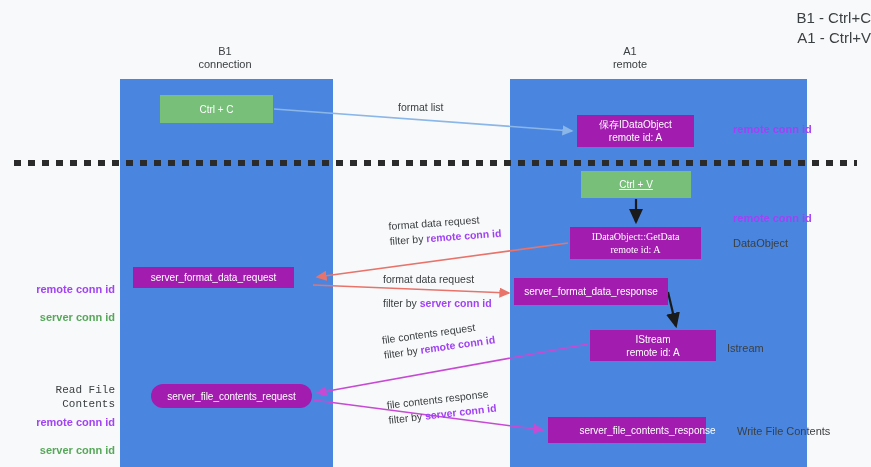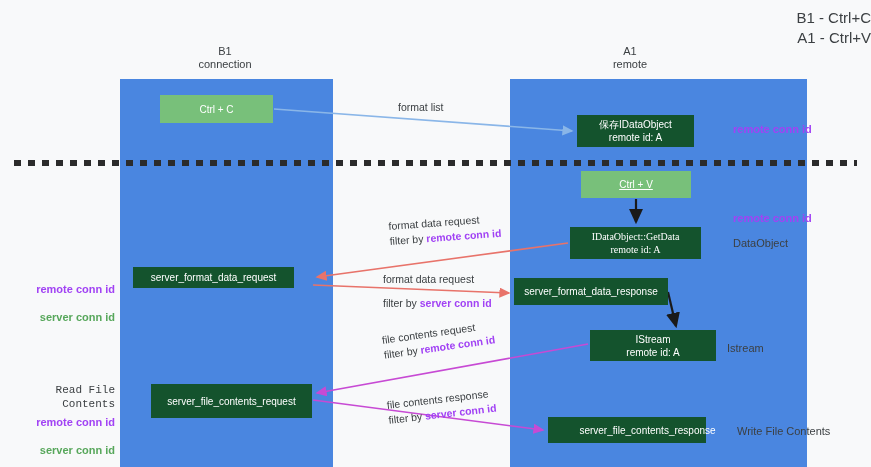--- a/index.html
+++ b/index.html
@@ -31,30 +31,30 @@
   #title-b1{left:155px;top:45px;width:140px;}
   #title-a1{left:560px;top:45px;width:140px;}
 
   
   .node{
     position:absolute;display:flex;align-items:center;justify-content:center;
     text-align:center;color:#ffffff;font-size:10px;line-height:13px;
     white-space:pre-line;box-sizing:border-box;padding:2px 4px;
   }
   .green{background:#78c07a;}
-  .orange{background:#14532d;text-align:center;}
+  .orange{background:#a21caf;text-align:center;}
 
   #n-ctrlc{left:160px;top:95px;width:113px;height:28px;}
   #n-save-ido{left:577px;top:115px;width:117px;height:32px;}
   #n-ctrlv{left:581px;top:171px;width:110px;height:27px;text-decoration:underline;}
   #n-getdata{left:570px;top:227px;width:131px;height:32px;font-family:Liberation Serif, serif;}
   #n-sfdreq{left:133px;top:267px;width:161px;height:21px;}
   #n-sfdresp{left:514px;top:278px;width:154px;height:27px;}
   #n-istream{left:590px;top:330px;width:126px;height:31px;}
-  #n-sfcreq{left:151px;top:384px;width:161px;height:34px;}
+  #n-sfcreq{left:151px;top:384px;width:161px;height:24px;border-radius:12px;}
   #n-sfcresp{left:548px;top:417px;width:158px;height:26px;padding-left:45px;}
 
   
   .side{position:absolute;font-size:11px;line-height:14px;white-space:pre-line;}
   .purple{color:#a142f4;font-weight:bold;}
   .greenT{color:#57a75b;font-weight:bold;}
   .plain{color:#3c4043;}
 
   #s-rci-top{left:733px;top:122px;}
   #s-rci-mid{left:733px;top:211px;}

